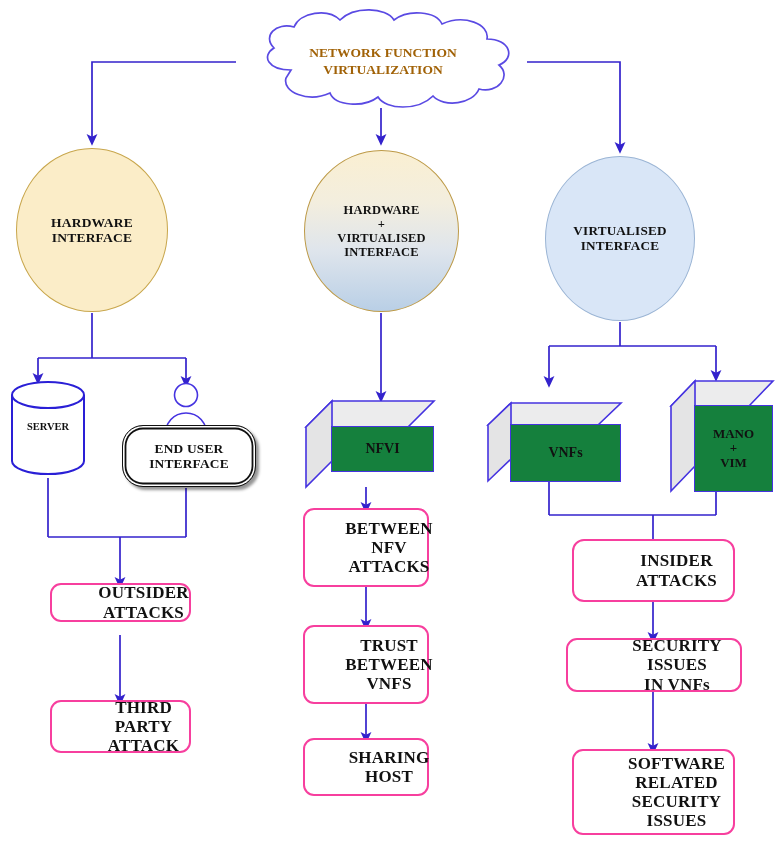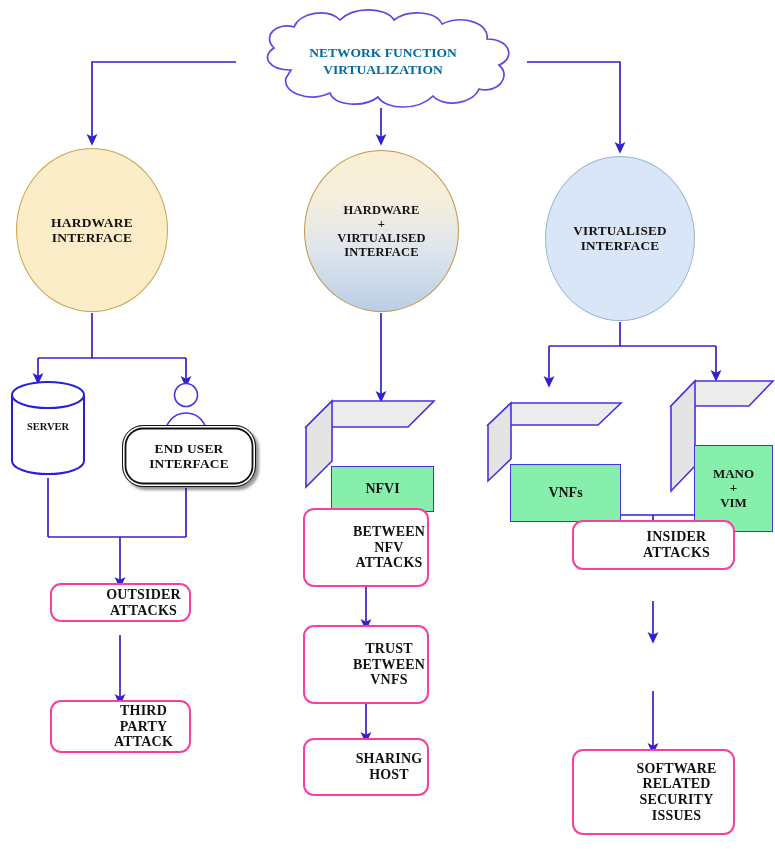--- a/index.html
+++ b/index.html
@@ -9,41 +9,41 @@
   svg#wires{position:absolute;left:0;top:0;width:775px;height:849px;}
 
   .node{position:absolute;box-sizing:border-box;display:flex;align-items:center;
         justify-content:center;text-align:center;font-weight:bold;color:#111111;
         letter-spacing:.2px;line-height:1.12;z-index:3;}
 
   
   .cloud-wrap{position:absolute;z-index:3;}
   .cloud-label{position:absolute;left:0;top:0;width:100%;height:100%;
     display:flex;align-items:center;justify-content:center;text-align:center;
-    font-weight:bold;font-size:13.5px;line-height:1.25;color:#0369a1;}
+    font-weight:bold;font-size:13.5px;line-height:1.25;color:#a16207;}
 
   
   .circ{border-radius:50%;}
   .circ-a{border:1.6px solid #c8a64c;background:#fbedc8;font-size:13.5px;}
   .circ-b{border:1.6px solid #bd9a47;font-size:12.5px;
           background:linear-gradient(180deg,#faefd2 0%,#f3eede 32%,#dfe5ec 62%,#b9cfe6 100%);}
   .circ-c{border:1.6px solid #9ab4d4;background:#d9e6f7;font-size:13.2px;}
 
   
-  .pink{border:2px solid #f73f9e;border-radius:11px;background:#ffffff;font-size:14px;padding-left:46px;}
+  .pink{border:2px solid #f73f9e;border-radius:11px;background:#ffffff;font-size:17px;padding-left:46px;}
 
   
   .dblbox{border:1.6px solid #111;border-radius:21px;background:#fff;font-size:13.4px;
           box-shadow:0 0 0 1.6px #fff inset,0 0 0 3.4px #111 inset,3px 3px 3px rgba(0,0,0,.42);}
 
   
   .box3d{position:absolute;z-index:3;}
-  .box3d .face{position:absolute;left:0;bottom:0;background:#86efac;border:1.6px solid #4533e0;
+  .box3d .face{position:absolute;left:0;bottom:0;background:#15803d;border:1.6px solid #4533e0;
                box-sizing:border-box;display:flex;align-items:center;justify-content:center;
-               text-align:center;font-weight:bold;color:#111;line-height:1.12;margin-top:40px;}
+               text-align:center;font-weight:bold;color:#111;line-height:1.12;}
   .box3d svg{position:absolute;left:0;top:0;overflow:visible;}
 
   
   .cyl{position:absolute;z-index:3;}
   .cyl svg{position:absolute;left:0;top:0;}
   .cyl .cl{position:absolute;left:0;width:100%;text-align:center;font-size:10.5px;
            color:#111;font-weight:bold;}
 
   
   .person{position:absolute;z-index:2;}
@@ -162,16 +162,17 @@
     <div class="face" style="left:24px;top:25px;width:79px;height:87px;font-size:13px;">MANO<br>+<br>VIM</div>
   </div>
 
   <div class="node pink" style="left:50px;top:583px;width:141px;height:39px;">OUTSIDER<br>ATTACKS</div>
   <div class="node pink" style="left:50px;top:700px;width:141px;height:53px;">THIRD PARTY<br>ATTACK</div>
 
   <div class="node pink" style="left:303px;top:508px;width:126px;height:79px;">BETWEEN<br>NFV<br>ATTACKS</div>
   <div class="node pink" style="left:303px;top:625px;width:126px;height:79px;">TRUST<br>BETWEEN<br>VNFS</div>
   <div class="node pink" style="left:303px;top:738px;width:126px;height:58px;">SHARING<br>HOST</div>
 
-  <div class="node pink" style="left:572px;top:520px;width:163px;height:50px;">INSIDER<br>ATTACKS</div>
+  <div class="node pink" style="left:572px;top:539px;width:163px;height:63px;border-radius:12px;">INSIDER<br>ATTACKS</div>
+  <div class="node pink" style="left:566px;top:638px;width:176px;height:54px;">SECURITY ISSUES<br>IN VNFs</div>
   <div class="node pink" style="left:572px;top:749px;width:163px;height:86px;">SOFTWARE<br>RELATED<br>SECURITY<br>ISSUES</div>
 
 </div>
 
 </body></html>

